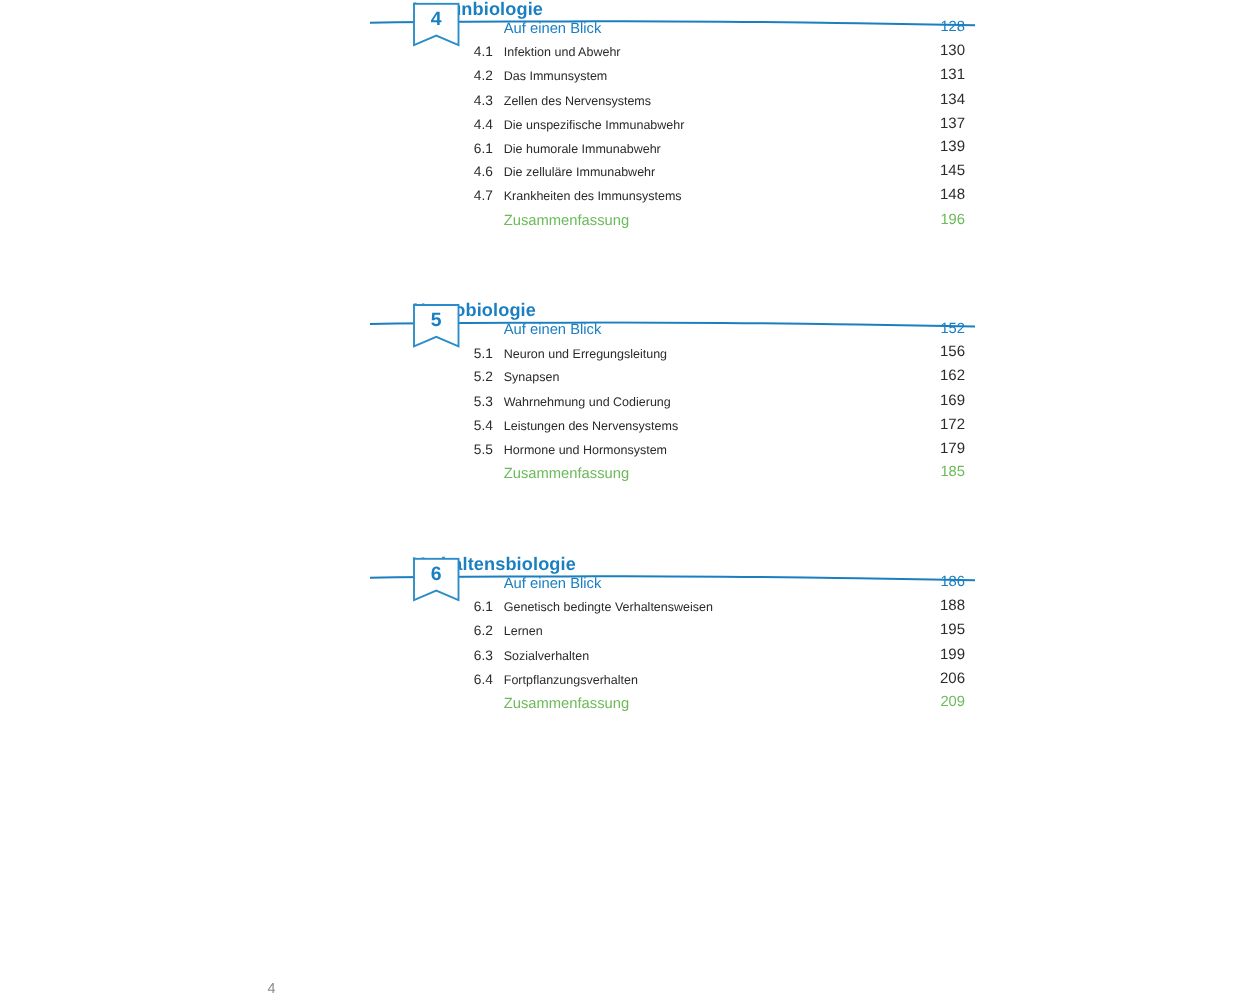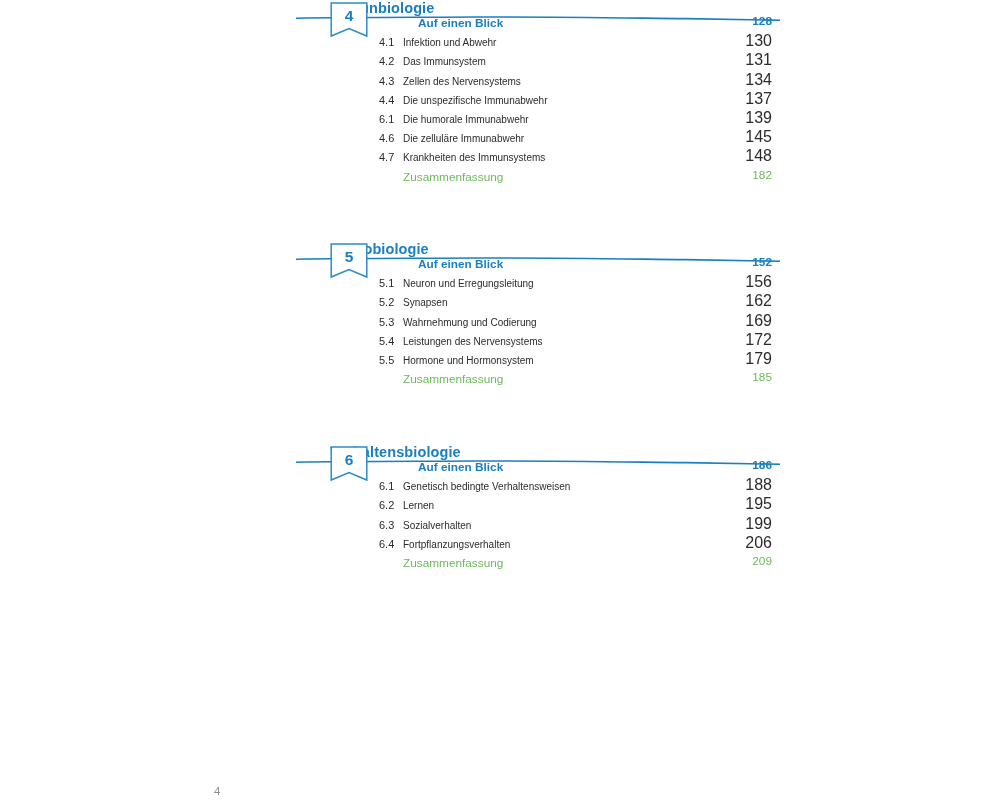--- a/index.html
+++ b/index.html
@@ -109,32 +109,31 @@
     display: inline-block;
     font-size: 10px;
     color: #2b2b2b;
     vertical-align: baseline;
   }
 
   .row .page-no {
     position: absolute;
     right: 8px;
     top: 0;
-    font-size: 16px;
+    font-size: 12px;
     color: #2b2b2b;
     text-align: right;
   }
 
   
   .row.overview .label,
   .row.overview .page-no {
     color: #1a7fc1;
-    font-weight: bold;
+    font-weight: normal;
     font-size: 11.8px;
-    margin-left: 15px;
   }
   .row.overview .label {
     padding-left: 0px;
   }
 
   
   .row.summary .label,
   .row.summary .page-no {
     color: #6cba5a;
     font-size: 11.8px;
@@ -170,21 +169,21 @@
         </div>
         <div class="entries">
           <div class="row overview"><span class="num"></span><span class="label">Auf einen Blick</span><span class="page-no">128</span></div>
           <div class="row "><span class="num">4.1</span><span class="label">Infektion und Abwehr</span><span class="page-no">130</span></div>
           <div class="row "><span class="num">4.2</span><span class="label">Das Immunsystem</span><span class="page-no">131</span></div>
           <div class="row "><span class="num">4.3</span><span class="label">Zellen des Nervensystems</span><span class="page-no">134</span></div>
           <div class="row "><span class="num">4.4</span><span class="label">Die unspezifische Immunabwehr</span><span class="page-no">137</span></div>
           <div class="row "><span class="num">6.1</span><span class="label">Die humorale Immunabwehr</span><span class="page-no">139</span></div>
           <div class="row "><span class="num">4.6</span><span class="label">Die zelluläre Immunabwehr</span><span class="page-no">145</span></div>
           <div class="row "><span class="num">4.7</span><span class="label">Krankheiten des Immunsystems</span><span class="page-no">148</span></div>
-          <div class="row summary"><span class="num"></span><span class="label">Zusammenfassung</span><span class="page-no">182</span></div>
+          <div class="row summary"><span class="num"></span><span class="label">Zusammenfassung</span><span class="page-no">196</span></div>
         </div>
       </div>
       <div class="section" style="top: 241px;">
         <div class="section-title">Neurobiologie</div>
         <div class="rule">
           <svg width="484" height="8" viewBox="0 0 484 8">
             <path d="M0 2.2 C 60 1.0, 120 1.4, 180 1.0 C 250 0.6, 320 1.8, 390 2.6 C 430 3.2, 460 3.6, 484 4.2" fill="none" stroke="#1a7fc1" stroke-width="1.6" stroke-linecap="round"></path>
           </svg>
         </div>
         <div class="badge">

